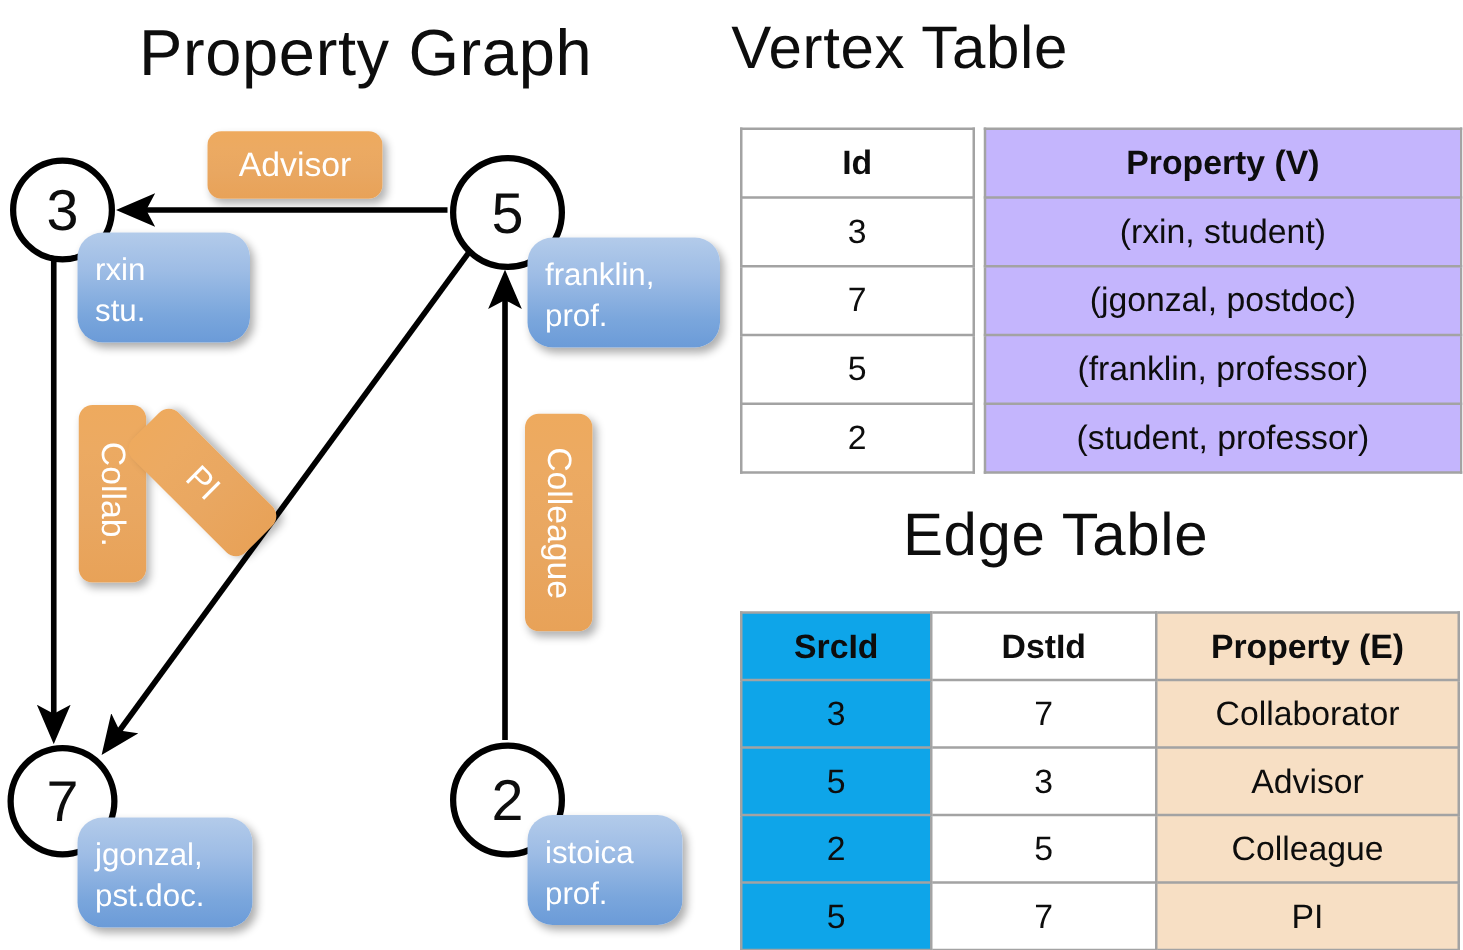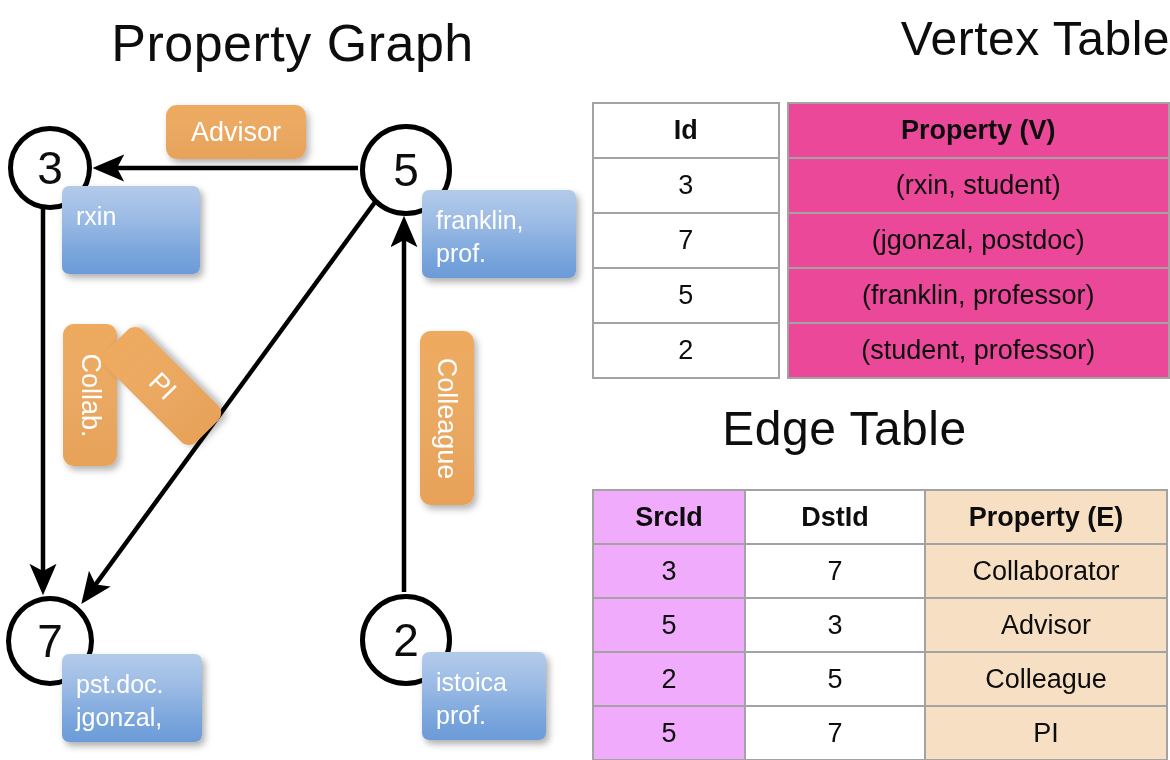--- a/index.html
+++ b/index.html
@@ -25,21 +25,21 @@
     letter-spacing: 0.5px;
   }
   #title-property-graph {
     left: 0; top: 14px; width: 585px;
     text-align: center;
     font-size: 52px;
     line-height: 58px;
   }
   #title-vertex-table {
     left: 585px; top: 10px; width: 585px;
-    text-align: right;
+    text-align: left;
     font-size: 48px;
     line-height: 58px;
   }
   #title-edge-table {
     left: 552px; top: 400px; width: 585px;
     text-align: center;
     font-size: 48px;
     line-height: 58px;
   }
 
@@ -70,21 +70,21 @@
     font-family: "Liberation Sans", sans-serif;
   }
   #node-3 { left: 8px;  top: 126px; width: 84px; height: 84px; }
   #node-5 { left: 360px; top: 124px; width: 92px; height: 92px; }
   #node-7 { left: 6px;  top: 596px; width: 88px; height: 90px; }
   #node-2 { left: 360px; top: 594px; width: 92px; height: 92px; }
 
   
   .prop-box {
     position: absolute;
-    border-radius: 7px;
+    border-radius: 20px;
     background: linear-gradient(to bottom, #b3cbea 0%, #9dbce5 35%, #7aa6dc 75%, #6b9bd8 100%);
     box-shadow: 3px 4px 7px rgba(0,0,0,0.32);
     color: #ffffff;
     font-size: 25px;
     line-height: 33px;
     font-family: "Liberation Sans", sans-serif;
     font-weight: 400;
     padding: 14px 0 12px 14px;
     box-sizing: border-box;
   }
@@ -138,37 +138,37 @@
 
   
   #vertex-table {
     left: 592px; top: 102px;
   }
   #vertex-table td {
     height: 53px;
     font-size: 27px;
   }
   #vertex-table .col-id   { width: 184px; background: #ffffff; }
-  #vertex-table .col-prop { width: 380px; background: #ec4899; }
+  #vertex-table .col-prop { width: 380px; background: #c4b5fd; }
   #vertex-table .spacer {
     border: none;
     width: 7px;
     background: #ffffff;
     padding: 0;
   }
 
   
   #edge-table {
     left: 592px; top: 489px;
   }
   #edge-table td {
     height: 52px;
     font-size: 27px;
   }
-  #edge-table .col-src  { width: 150px; background: #f0abfc; }
+  #edge-table .col-src  { width: 150px; background: #0ea5e9; }
   #edge-table .col-dst  { width: 178px; background: #ffffff; }
   #edge-table .col-prop { width: 240px; background: #f7dfc4; }
 </style>
 </head>
 <body>
 
 <div class="title" id="title-property-graph">Property Graph</div>
 
 <div class="title" id="title-vertex-table">Vertex Table</div>
 
@@ -216,30 +216,31 @@
   </div>
   <div class="node-circle" id="node-7">
     <span>7</span>
   </div>
   <div class="node-circle" id="node-2">
     <span>2</span>
   </div>
 
   <div class="prop-box" id="prop-rxin">
     <div>rxin</div>
+    <div>stu.</div>
   </div>
 
   <div class="prop-box" id="prop-franklin">
     <div>franklin,</div>
     <div>prof.</div>
   </div>
 
   <div class="prop-box" id="prop-jgonzal">
+    <div>jgonzal,</div>
     <div>pst.doc.</div>
-    <div>jgonzal,</div>
   </div>
 
   <div class="prop-box" id="prop-istoica">
     <div>istoica</div>
     <div>prof.</div>
   </div>
 </div>
 
 <table class="tbl" id="vertex-table">
   <tbody>

